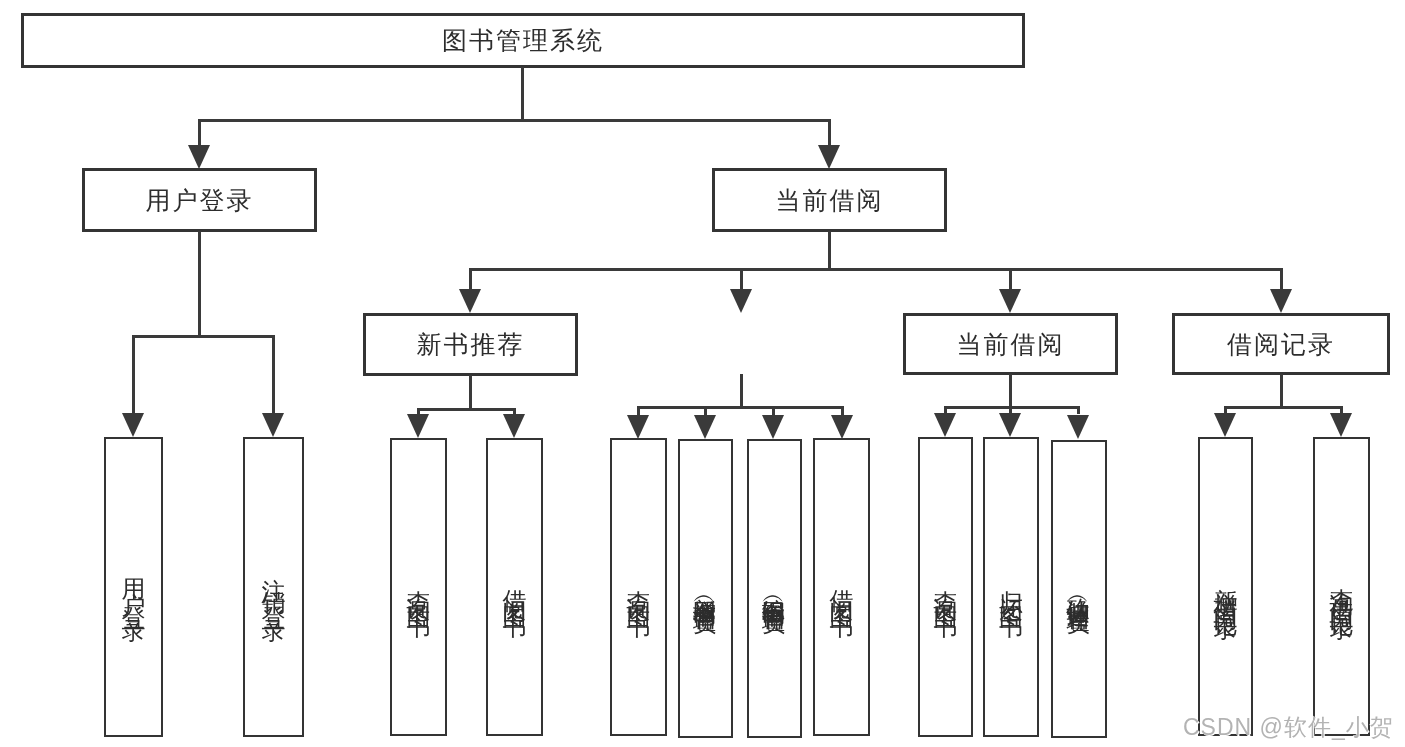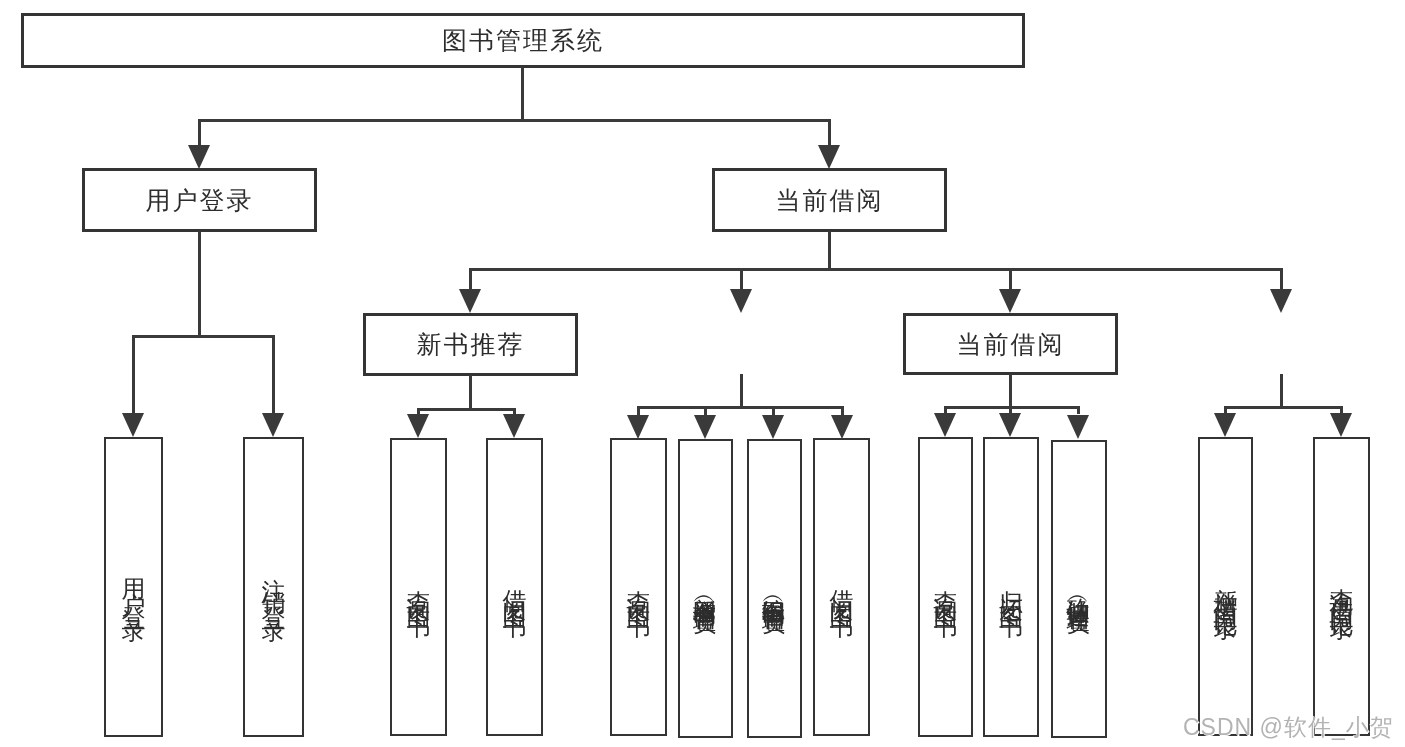--- a/index.html
+++ b/index.html
@@ -61,20 +61,21 @@
   <div class="ar" style="left:459px;top:289px;"></div>
   <div class="v" style="left:740px;top:268px;height:24px;"></div>
   <div class="ar" style="left:730px;top:289px;"></div>
   <div class="v" style="left:1009px;top:268px;height:24px;"></div>
   <div class="ar" style="left:999px;top:289px;"></div>
   <div class="v" style="left:1280px;top:268px;height:24px;"></div>
   <div class="ar" style="left:1270px;top:289px;"></div>
 
   <div class="box" style="left:363px;top:313px;width:215px;height:63px;">新书推荐</div>
   <div class="box" style="left:903px;top:313px;width:215px;height:62px;">当前借阅</div>
+  <div class="box" style="left:1172px;top:313px;width:218px;height:62px;">借阅记录</div>
 
   <div class="v" style="left:469px;top:375px;height:35px;"></div>
   <div class="h" style="left:417px;top:408px;width:99px;"></div>
   <div class="v" style="left:417px;top:408px;height:8px;"></div>
   <div class="ar" style="left:407px;top:414px;"></div>
   <div class="v" style="left:513px;top:408px;height:8px;"></div>
   <div class="ar" style="left:503px;top:414px;"></div>
 
   <div class="v" style="left:740px;top:374px;height:34px;"></div>
   <div class="h" style="left:637px;top:406px;width:207px;"></div>

